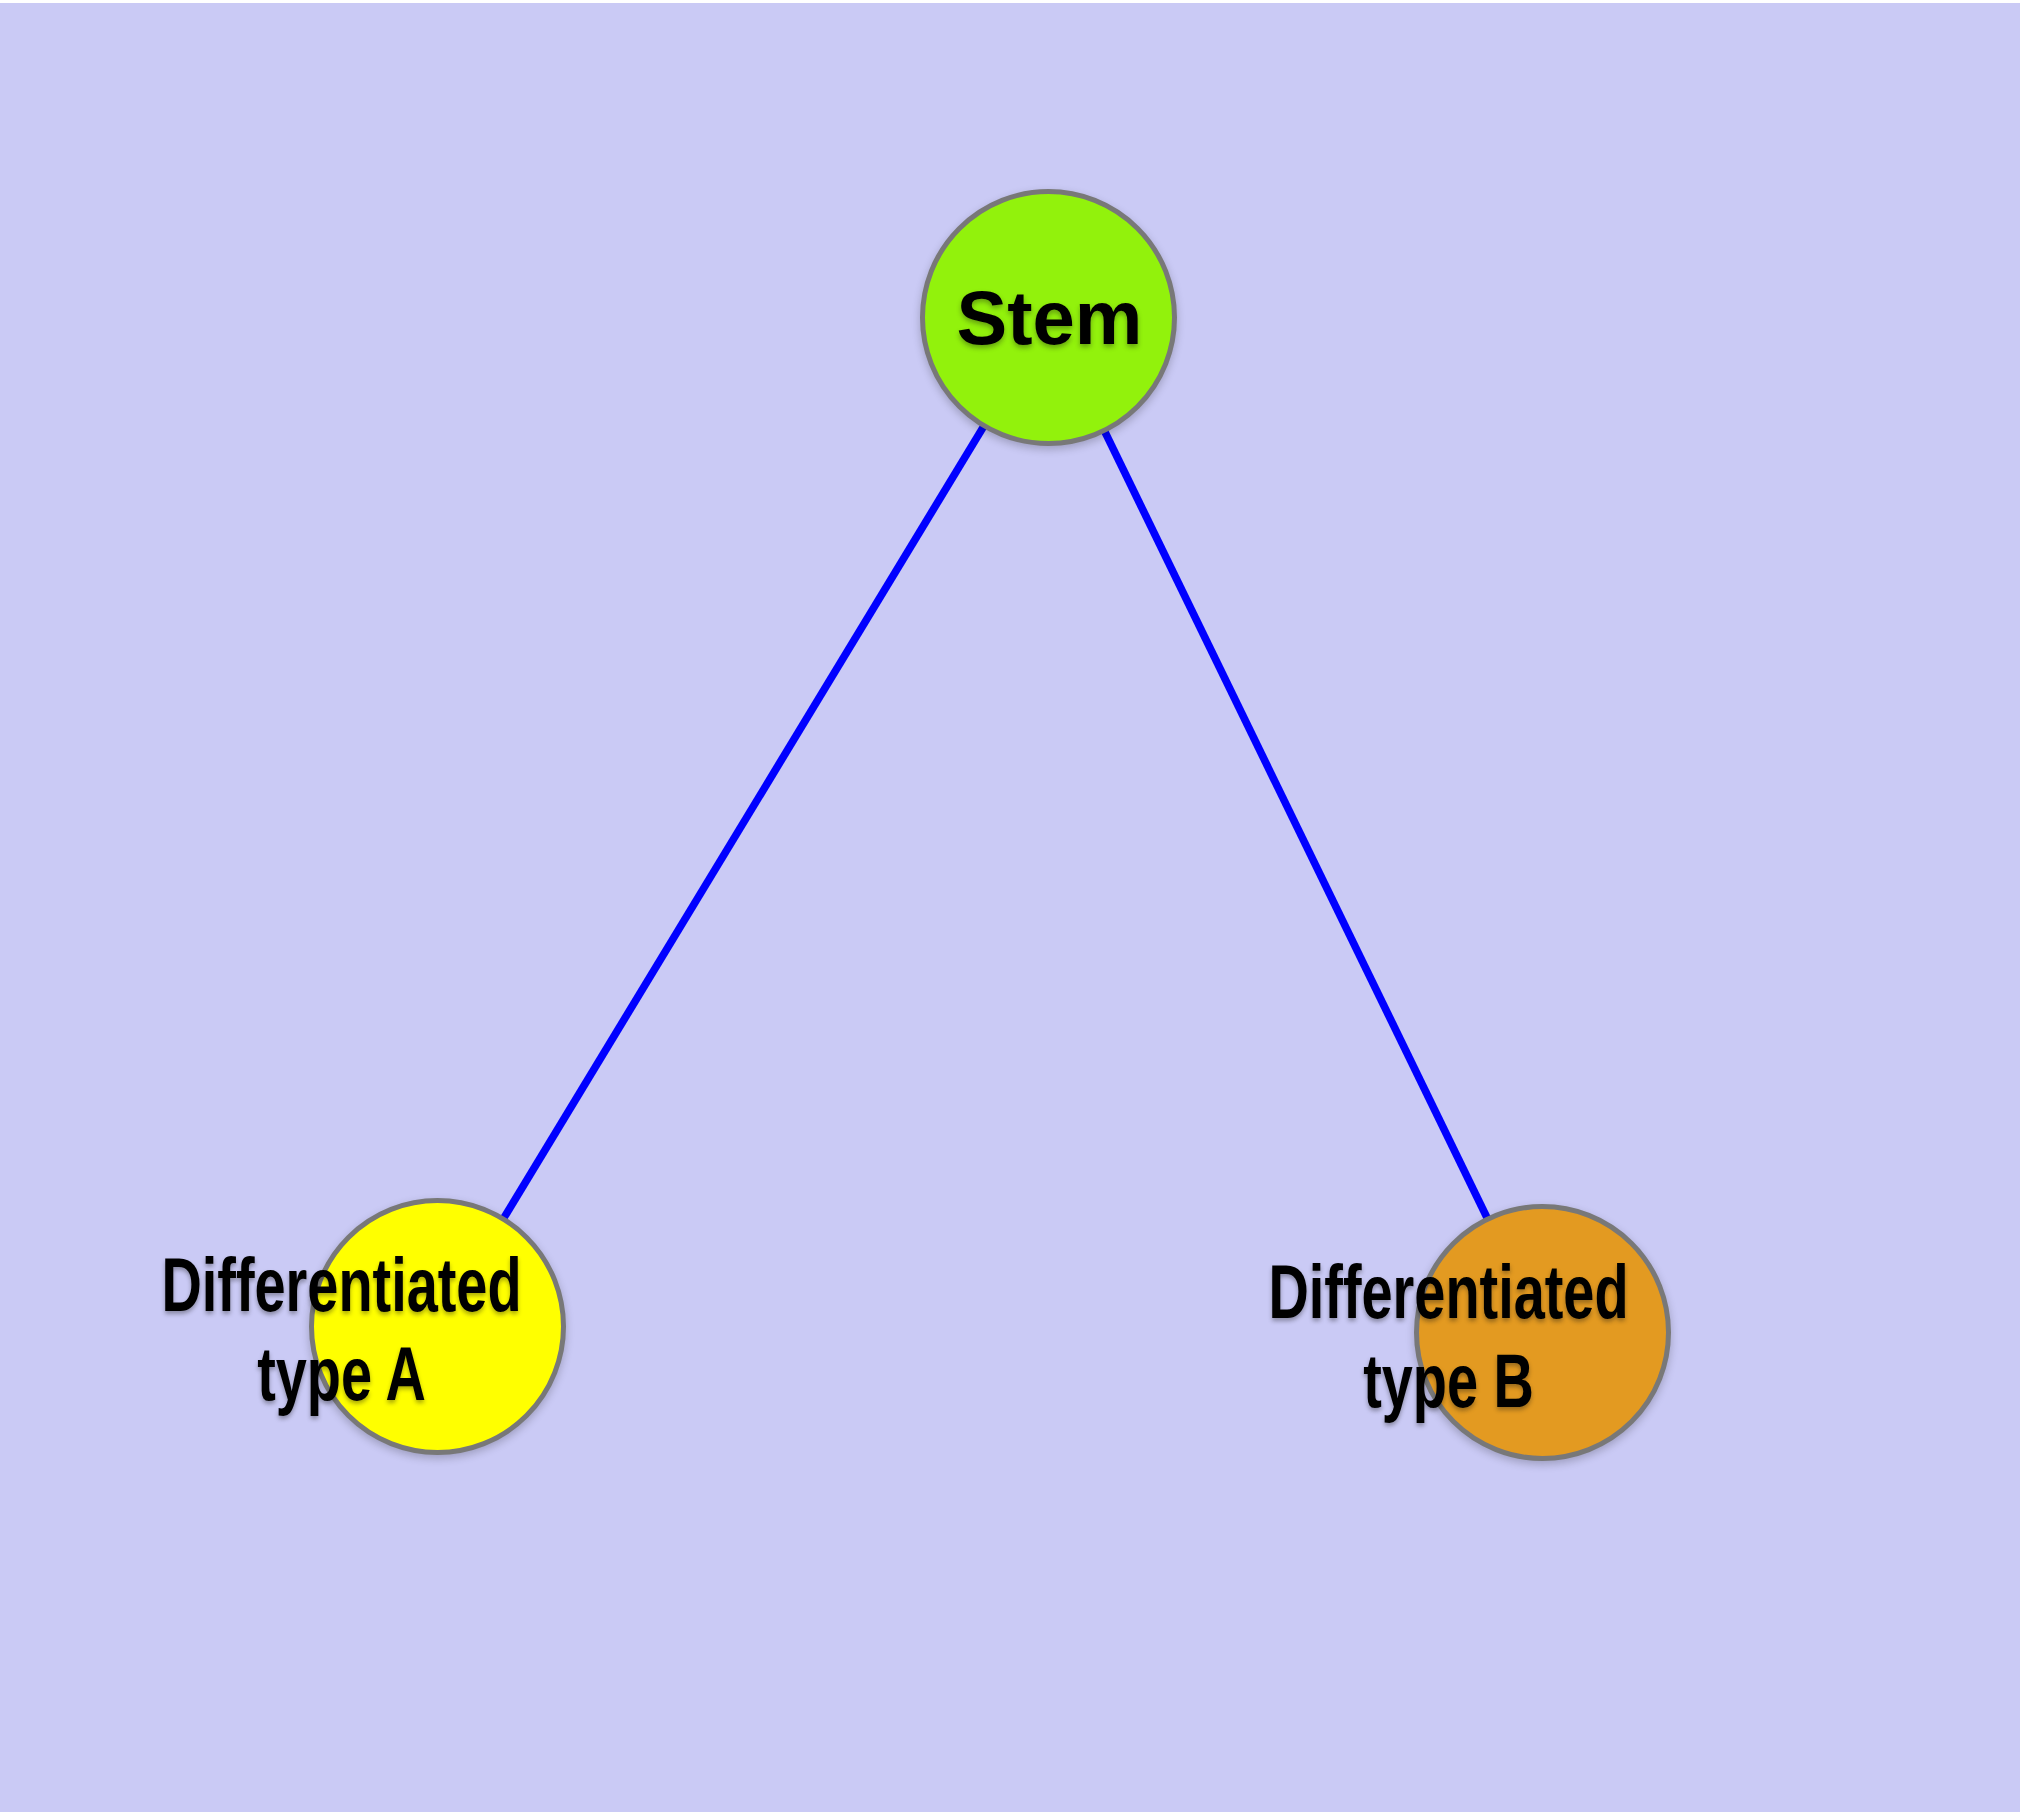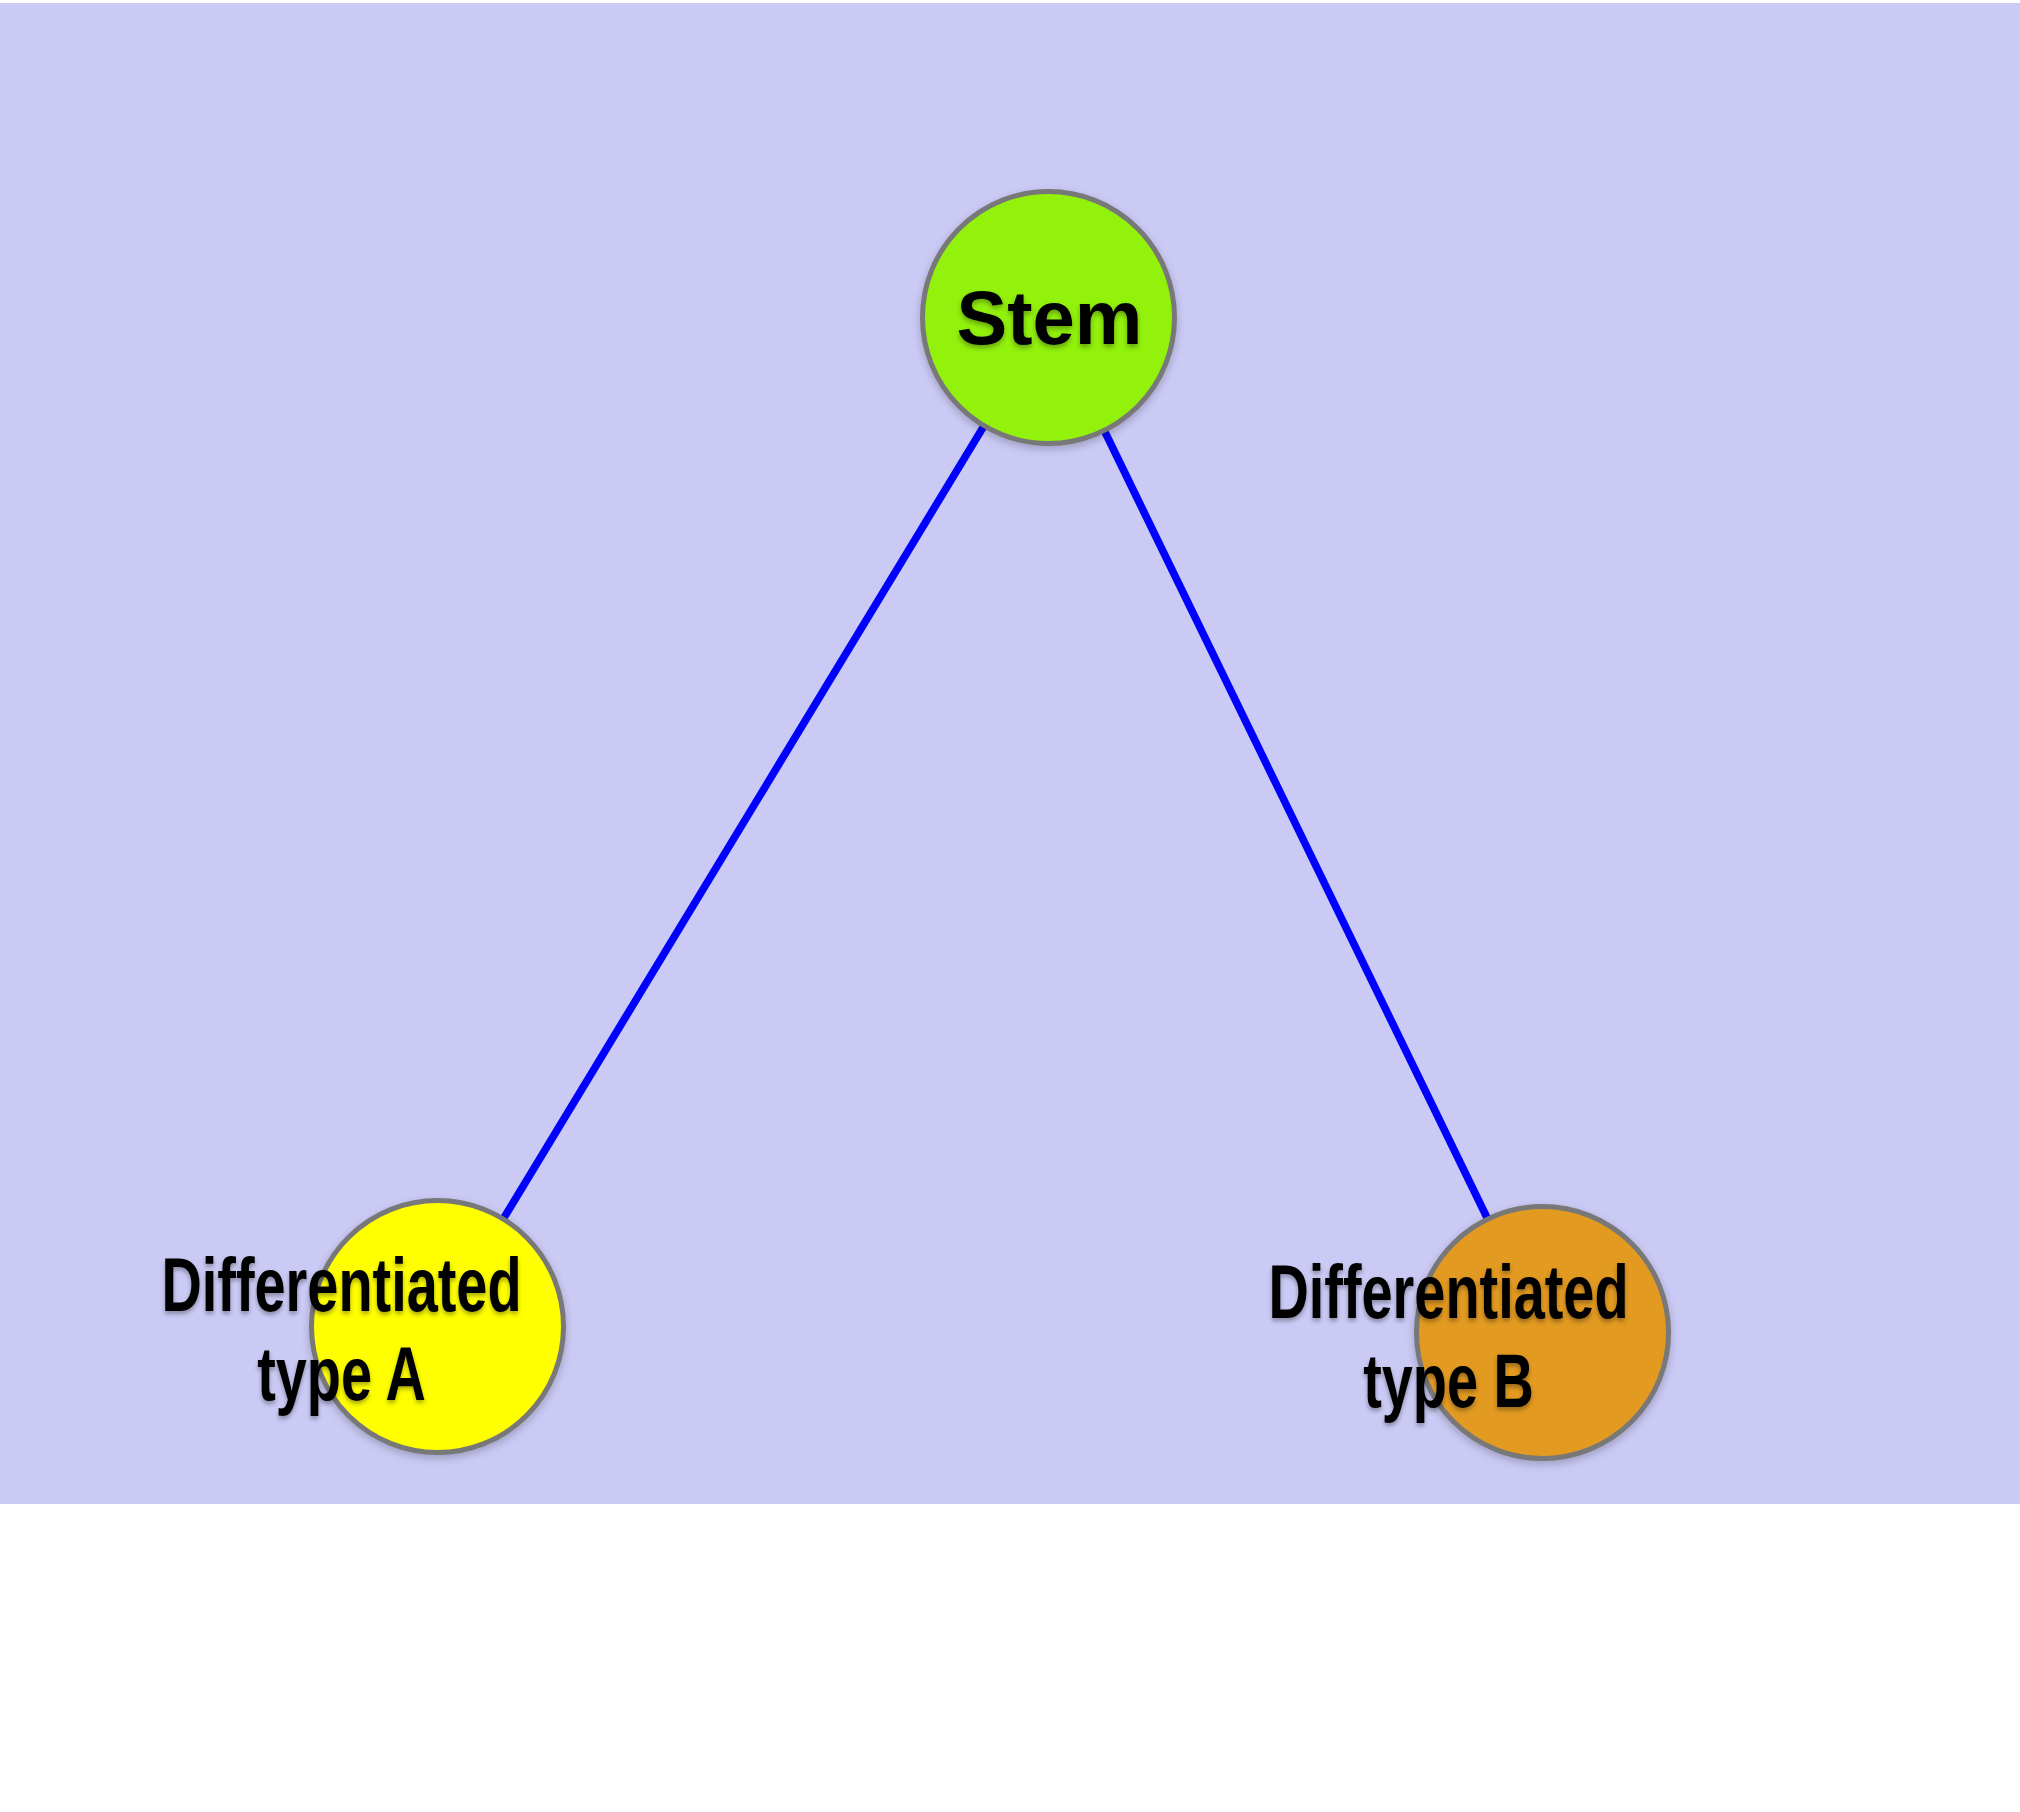--- a/index.html
+++ b/index.html
@@ -12,21 +12,21 @@
     position: relative;
     overflow: hidden;
     background: #ffffff;
     font-family: "Liberation Sans", sans-serif;
   }
   .canvas {
     position: absolute;
     left: 0;
     top: 0;
     width: 2021px;
-    height: 1504px;
+    height: 1812px;
     overflow: hidden;
   }
   .top-strip {
     position: absolute;
     left: 0;
     top: 0;
     width: 100%;
     height: 3.4px;
     z-index: 6;
   }

